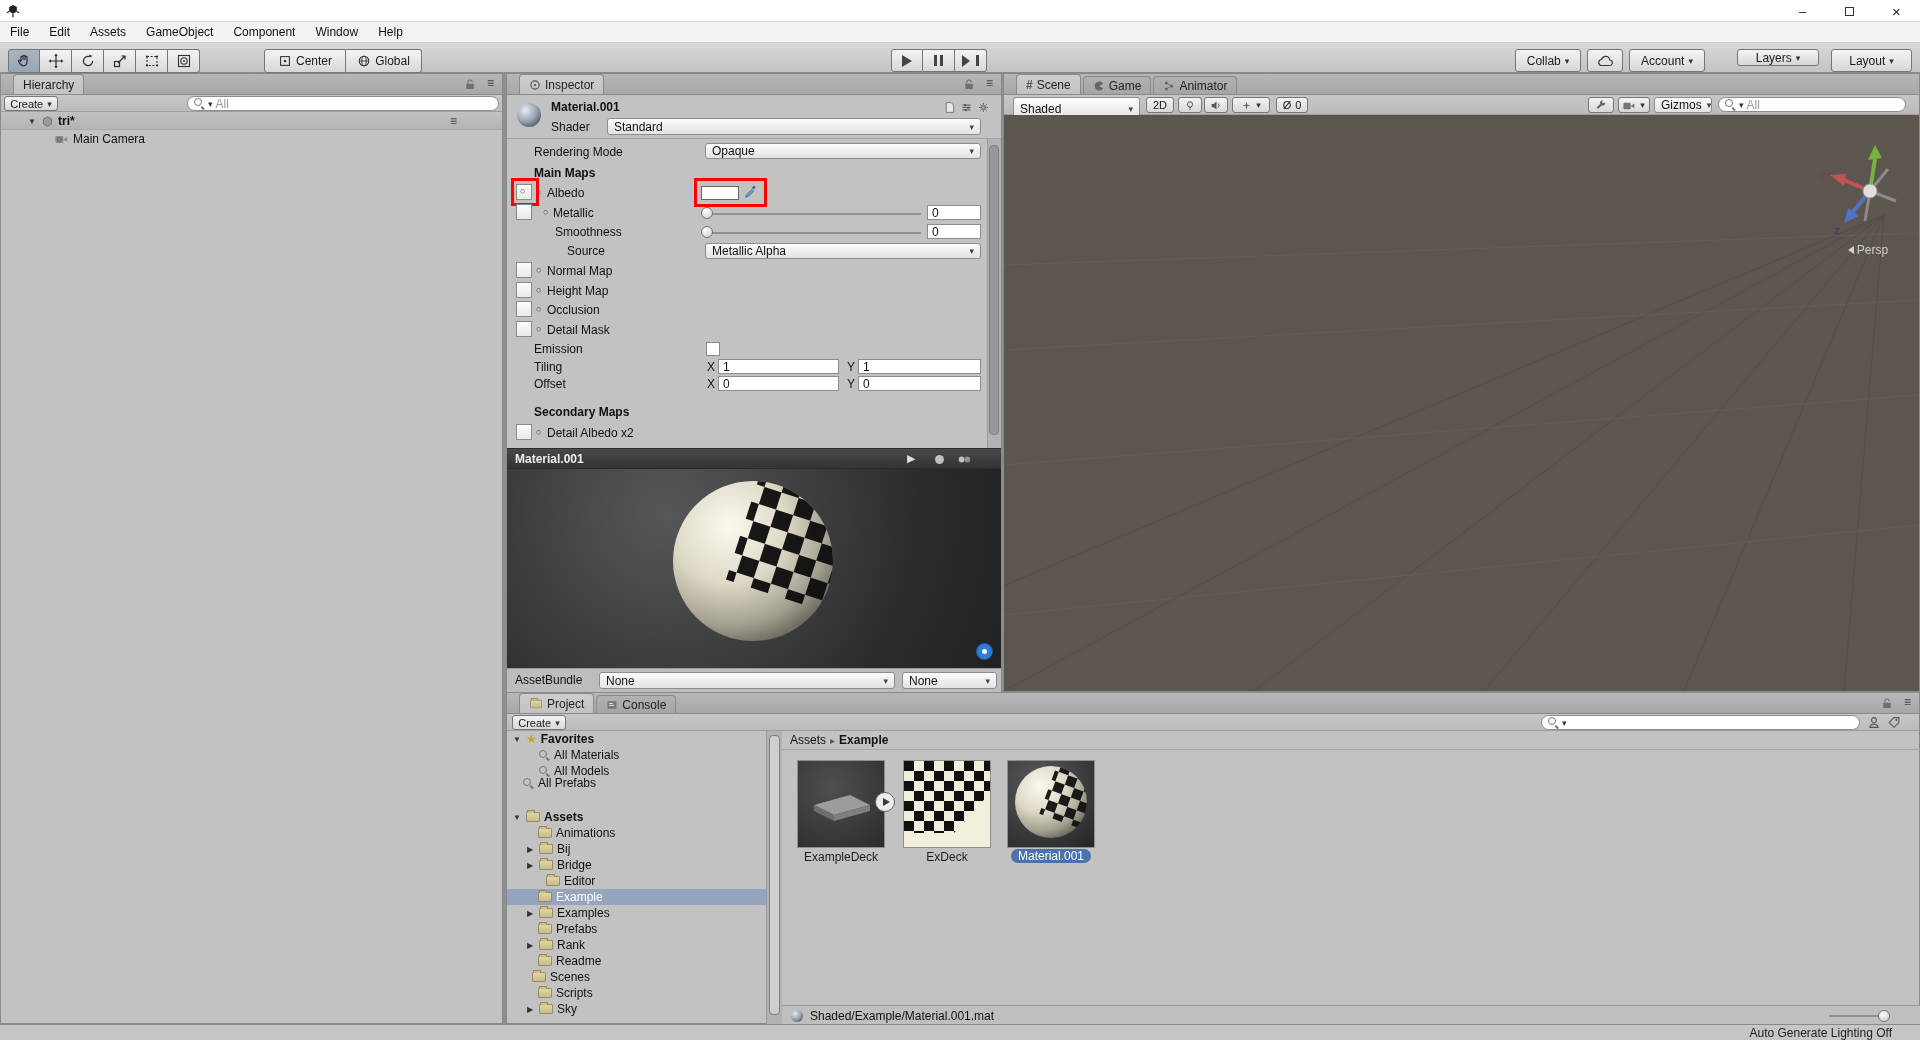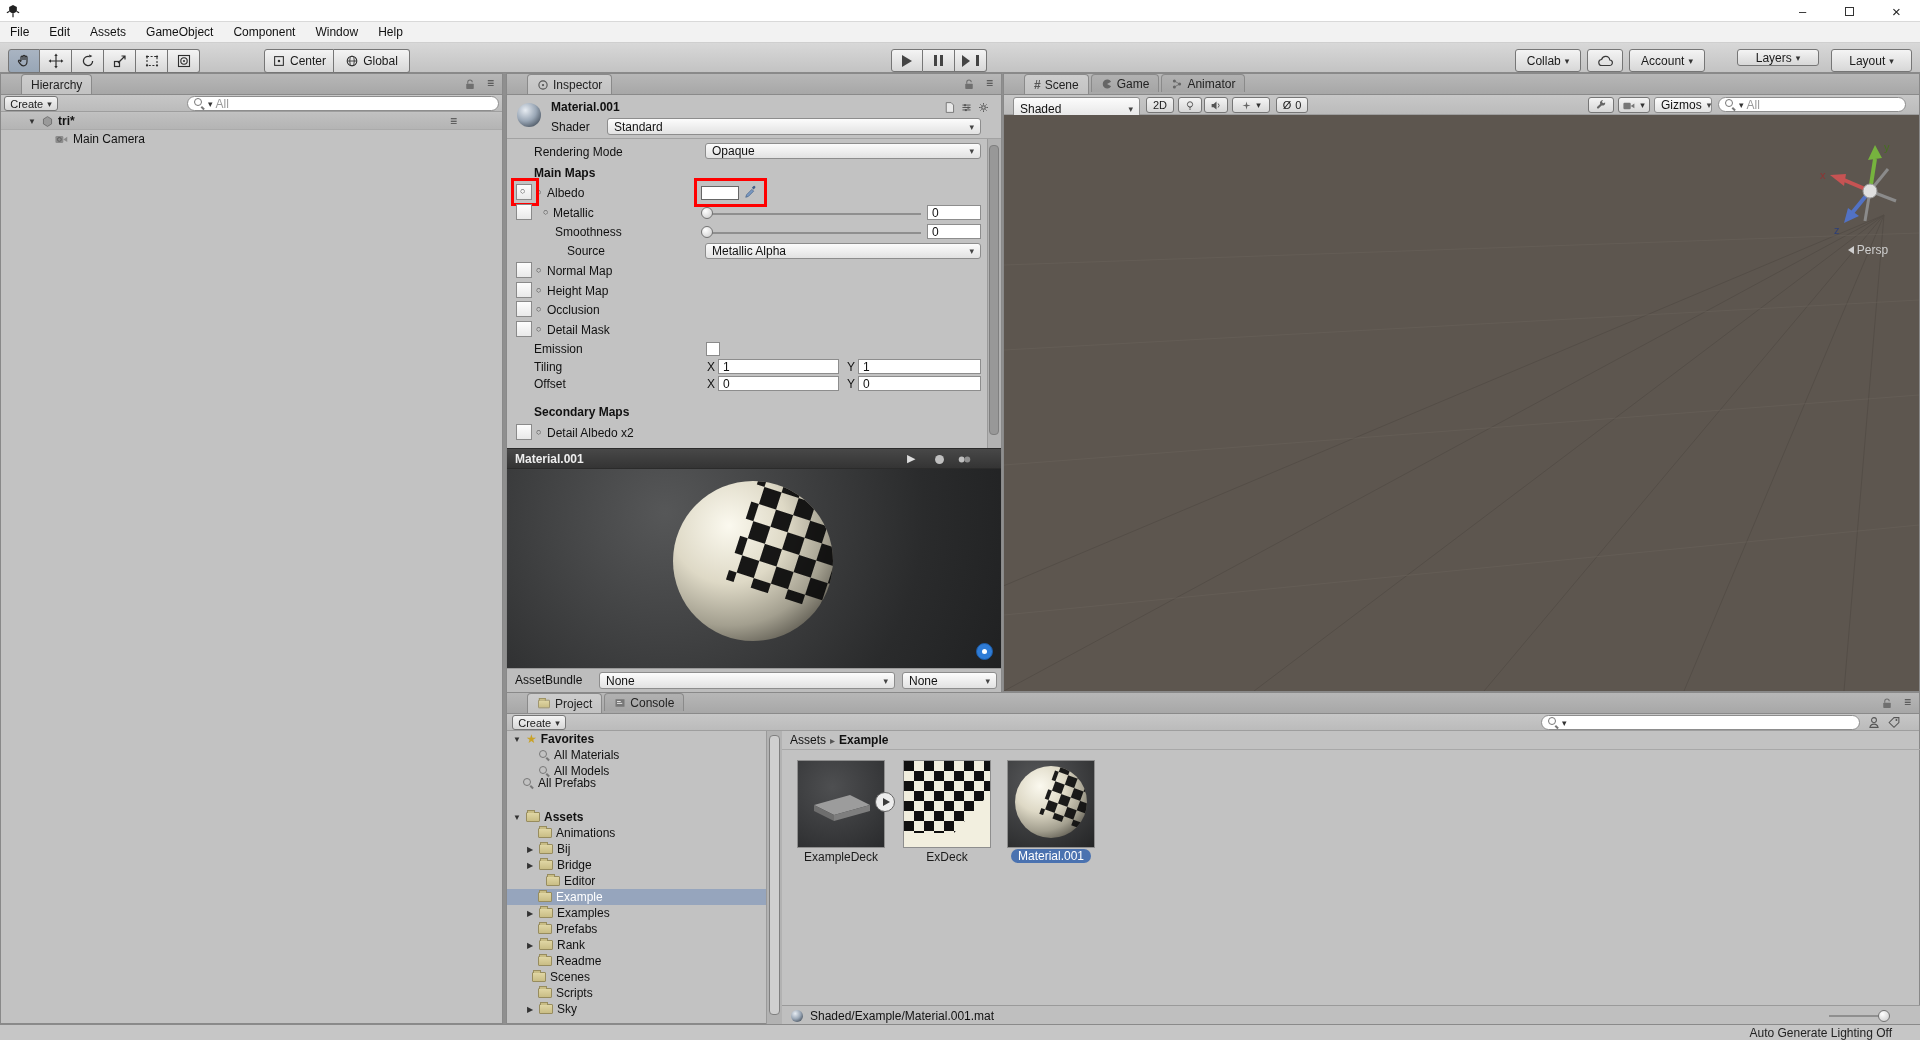--- a/index.html
+++ b/index.html
@@ -17,21 +17,21 @@
   .maintoolbar{left:0;top:43px;width:1920px;height:30px;background:linear-gradient(#d8d8d8,#c3c3c3);border-bottom:1px solid #8a8a8a}
   .seg{position:absolute;display:flex}
   .btn3d{background:linear-gradient(#f4f4f4,#d7d7d7);border:1px solid #767676;display:inline-flex;align-items:center;justify-content:center;gap:4px;color:#1a1a1a}
   .seg .btn3d{border-left-width:0}
   .seg .btn3d:first-child{border-left-width:1px;border-radius:3px 0 0 3px}
   .seg .btn3d:last-child{border-radius:0 3px 3px 0}
   .btn3d.active{background:linear-gradient(#a9b4c2,#98a6b6)}
   .caret{font-size:9px;color:#333}
   
   .panel{position:absolute;background:#c2c2c2;border:1px solid #898989}
-  .tabbar{position:absolute;left:0;top:0;right:0;height:21px;background:linear-gradient(#b7b7b7,#a7a7a7);border-bottom:1px solid #8a8a8a;display:flex;align-items:flex-start;padding-left:20px}
+  .tabbar{position:absolute;left:0;top:0;right:0;height:21px;background:linear-gradient(#b7b7b7,#a7a7a7);border-bottom:1px solid #8a8a8a;display:flex;align-items:flex-end;padding-left:12px}
   .tab{height:18px;padding:0 9px;display:inline-flex;align-items:center;gap:4px;background:linear-gradient(#b1b1b1,#a5a5a5);border:1px solid #8a8a8a;border-bottom:none;border-radius:4px 4px 0 0;margin-right:2px;color:#222;font-size:12px}
   .tab.active{background:linear-gradient(#cdcdcd,#c2c2c2);height:20px}
   .toolrow{position:absolute;background:linear-gradient(#c7c7c7,#bbb);border-bottom:1px solid #9e9e9e}
   .search{position:absolute;background:#fff;border:1px solid #8d8d8d;border-radius:8px;display:flex;align-items:center;gap:3px;padding:0 6px;color:#9a9a9a}
   .dd{position:absolute;background:linear-gradient(#fcfcfc,#e2e2e2);border:1px solid #8d8d8d;border-radius:3px;display:flex;align-items:center;padding:0 6px;color:#111}
   .dd::after{content:"▾";margin-left:auto;font-size:9px;color:#444;padding-left:5px}
   .field{position:absolute;background:#fff;border:1px solid #8d8d8d;display:flex;align-items:center;padding:0 4px;color:#111}
   .trow{position:absolute;left:0;right:0;height:16px;display:flex;align-items:center;gap:4px;color:#111;white-space:nowrap}
   .fold{width:10px;text-align:center;font-size:8px;color:#333;flex:none}
   .texslot{position:absolute;width:16px;height:16px;background:linear-gradient(#fdfdfd,#e9e9e9);border:1px solid #8a8a8a}
@@ -156,21 +156,21 @@
       <div class="btn3d" style="width:32px;height:24px">
         <svg width="16" height="16" viewBox="0 0 16 16">
             <rect x="2.5" y="2.5" width="11" height="11" fill="none" stroke="#2e2e2e" stroke-width="1.1"></rect>
             <circle cx="8" cy="8" r="3.2" fill="none" stroke="#2e2e2e" stroke-width="1.1"></circle>
             <circle cx="8" cy="8" r="1" fill="#2e2e2e"></circle>
           </svg>
       </div>
     </div>
 
     <div class="seg" style="left:264px;top:6px">
-      <div class="btn3d" style="width:70px;height:24px">
+      <div class="btn3d" style="width:82px;height:24px">
         <svg width="14" height="14" viewBox="0 0 16 16">
             <rect x="3" y="3" width="10" height="10" fill="none" stroke="#2e2e2e" stroke-width="1.2"></rect>
             <circle cx="8" cy="8" r="1.4" fill="#2e2e2e"></circle>
           </svg>
         <span>Center</span>
       </div>
       <div class="btn3d" style="width:76px;height:24px">
         <svg width="14" height="14" viewBox="0 0 16 16">
             <circle cx="8" cy="8" r="5.5" fill="none" stroke="#2e2e2e" stroke-width="1.2"></circle>
             <ellipse cx="8" cy="8" rx="2.5" ry="5.5" fill="none" stroke="#2e2e2e" stroke-width="1"></ellipse>

